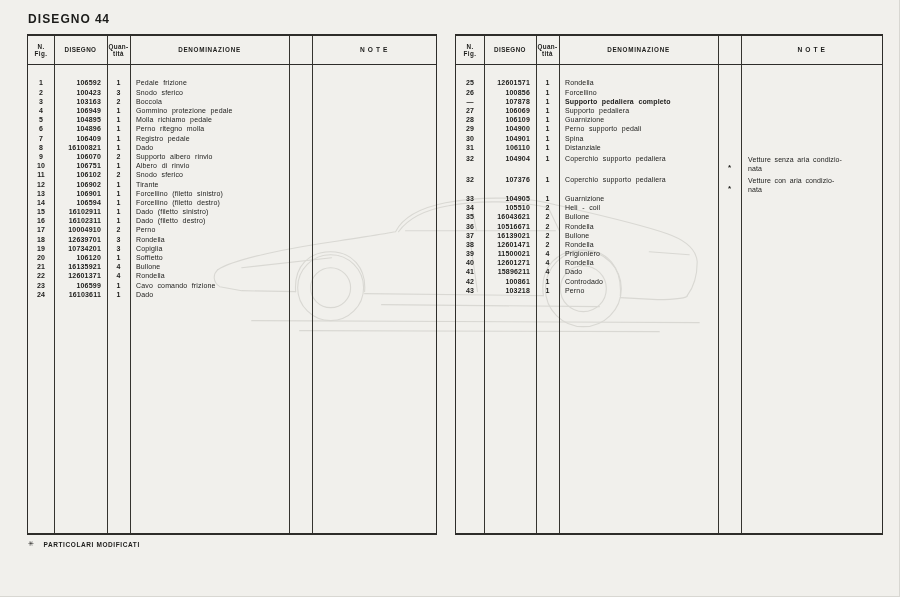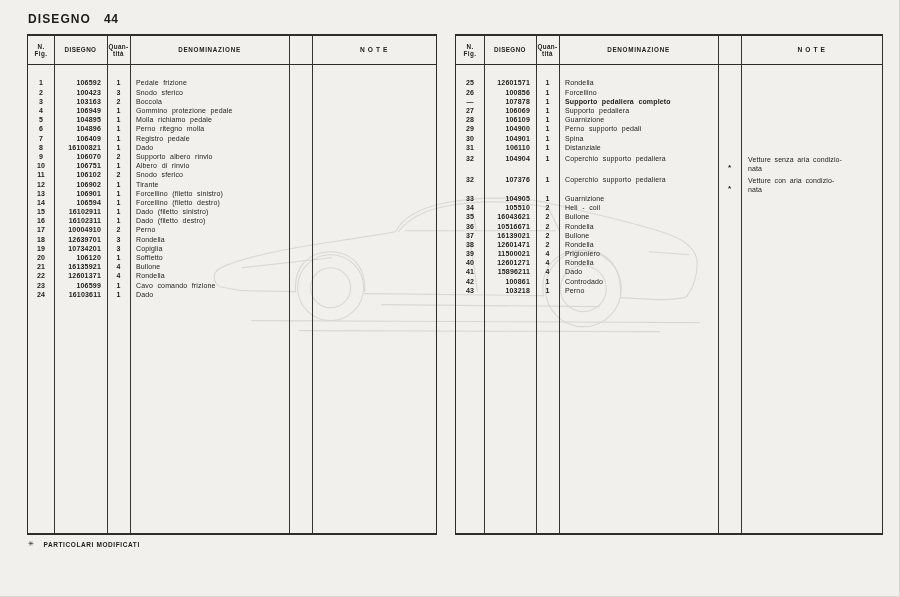--- a/index.html
+++ b/index.html
@@ -13,21 +13,21 @@
   .page{position:absolute;inset:0;border-right:1px solid #d8d7d2;border-bottom:1px solid #d8d7d2;}
 
   
   .watermark{position:absolute;inset:0;z-index:0;pointer-events:none;}
 
   
   .page-title{
     position:absolute;left:28px;top:12px;z-index:2;
     font-size:12px;font-weight:bold;letter-spacing:1.1px;
   }
-  .page-title .tnum{margin-left:13px;letter-spacing:.5px;}
+  .page-title .tnum{margin-left:4px;letter-spacing:.5px;}
 
   
   .ptable{
     position:absolute;top:34px;height:501px;z-index:1;
     border:1.5px solid #2e2d2a;border-top-width:2px;border-bottom-width:2px;
     box-sizing:border-box;background:transparent;
   }
   .t-left{left:27px;width:410px;}
   .t-right{left:455px;width:428px;}
 

